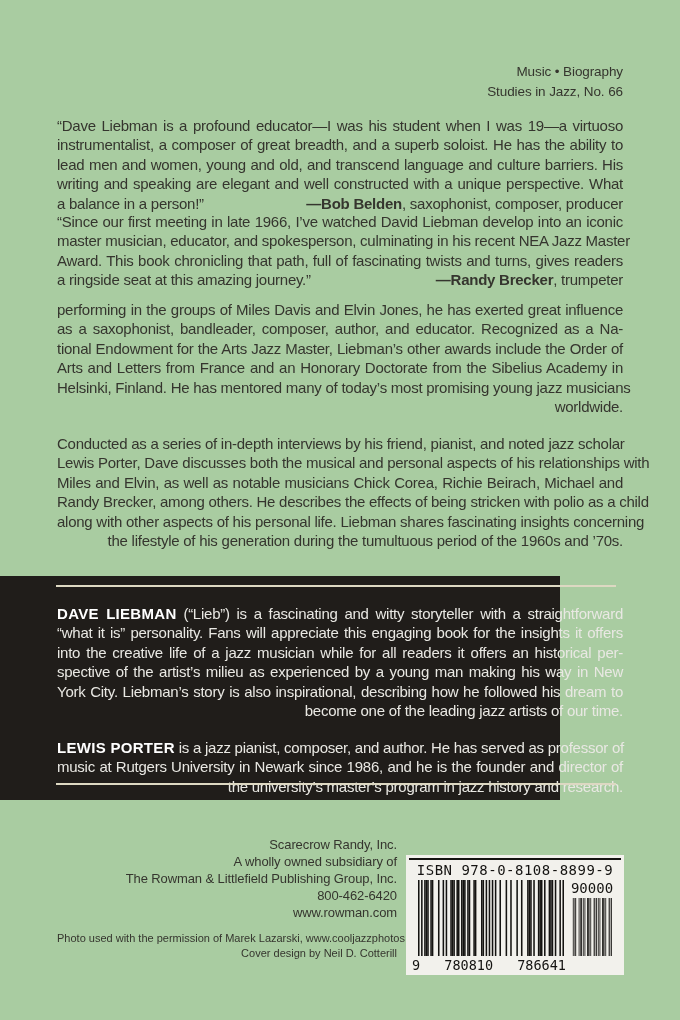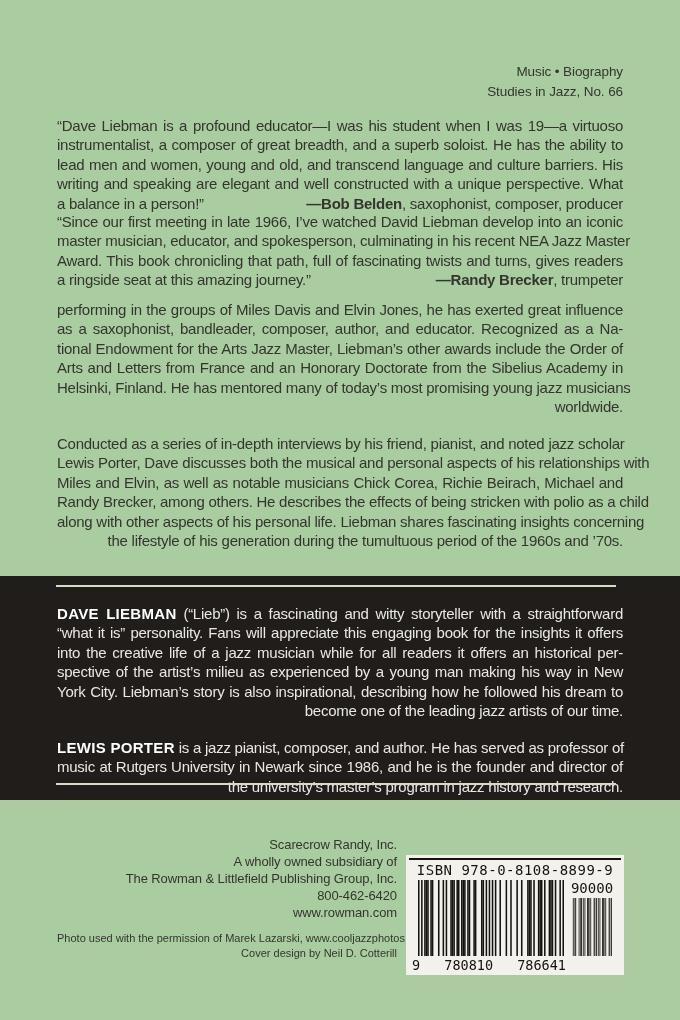--- a/index.html
+++ b/index.html
@@ -7,21 +7,21 @@
   .cover{position:relative;width:680px;height:1020px;overflow:hidden;
          background:var(--bg,#a9cca1);
          font-family:"Liberation Sans",sans-serif;color:var(--ink,#35352e);}
   .textcol{position:absolute;left:57px;width:566px;}
   .para{font-size:15px;line-height:19.4px;letter-spacing:-0.25px;}
   .meta{font-size:13.5px;line-height:19.5px;letter-spacing:-0.1px;}
   .jline{text-align:justify;text-align-last:justify;white-space:nowrap;}
   .plainline{text-align:right;white-space:nowrap;}
   .lastline{display:flex;justify-content:space-between;white-space:nowrap;}
   .attr b{font-weight:bold;}
-  .band{position:absolute;left:0;top:576px;width:680px;height:224px;
+  .band{position:absolute;left:0;top:576px;width:560px;height:224px;
         background:var(--band,#201d1a);color:var(--ink-light,#e9e8e3);}
   .band .textcol{color:var(--ink-light,#e9e8e3);}
   .lead{font-weight:bold;color:#ffffff;letter-spacing:0.3px;}
   .rule{position:absolute;left:56px;width:560px;height:2px;background:var(--rule,#ddd8c2);}
   .pubblock{font-size:13px;line-height:17px;letter-spacing:-0.1px;}
   .credits{font-size:11px;line-height:15px;letter-spacing:0;}
   .bcbox{position:absolute;left:406px;top:855px;width:206px;height:120px;
          background:var(--bcbg,#f2f1ec);padding-left:12px;}
   .bcrule{position:absolute;left:3px;right:3px;top:3px;height:2px;background:#141311;}
   .bcisbn{position:absolute;top:7px;left:0;right:0;text-align:center;

